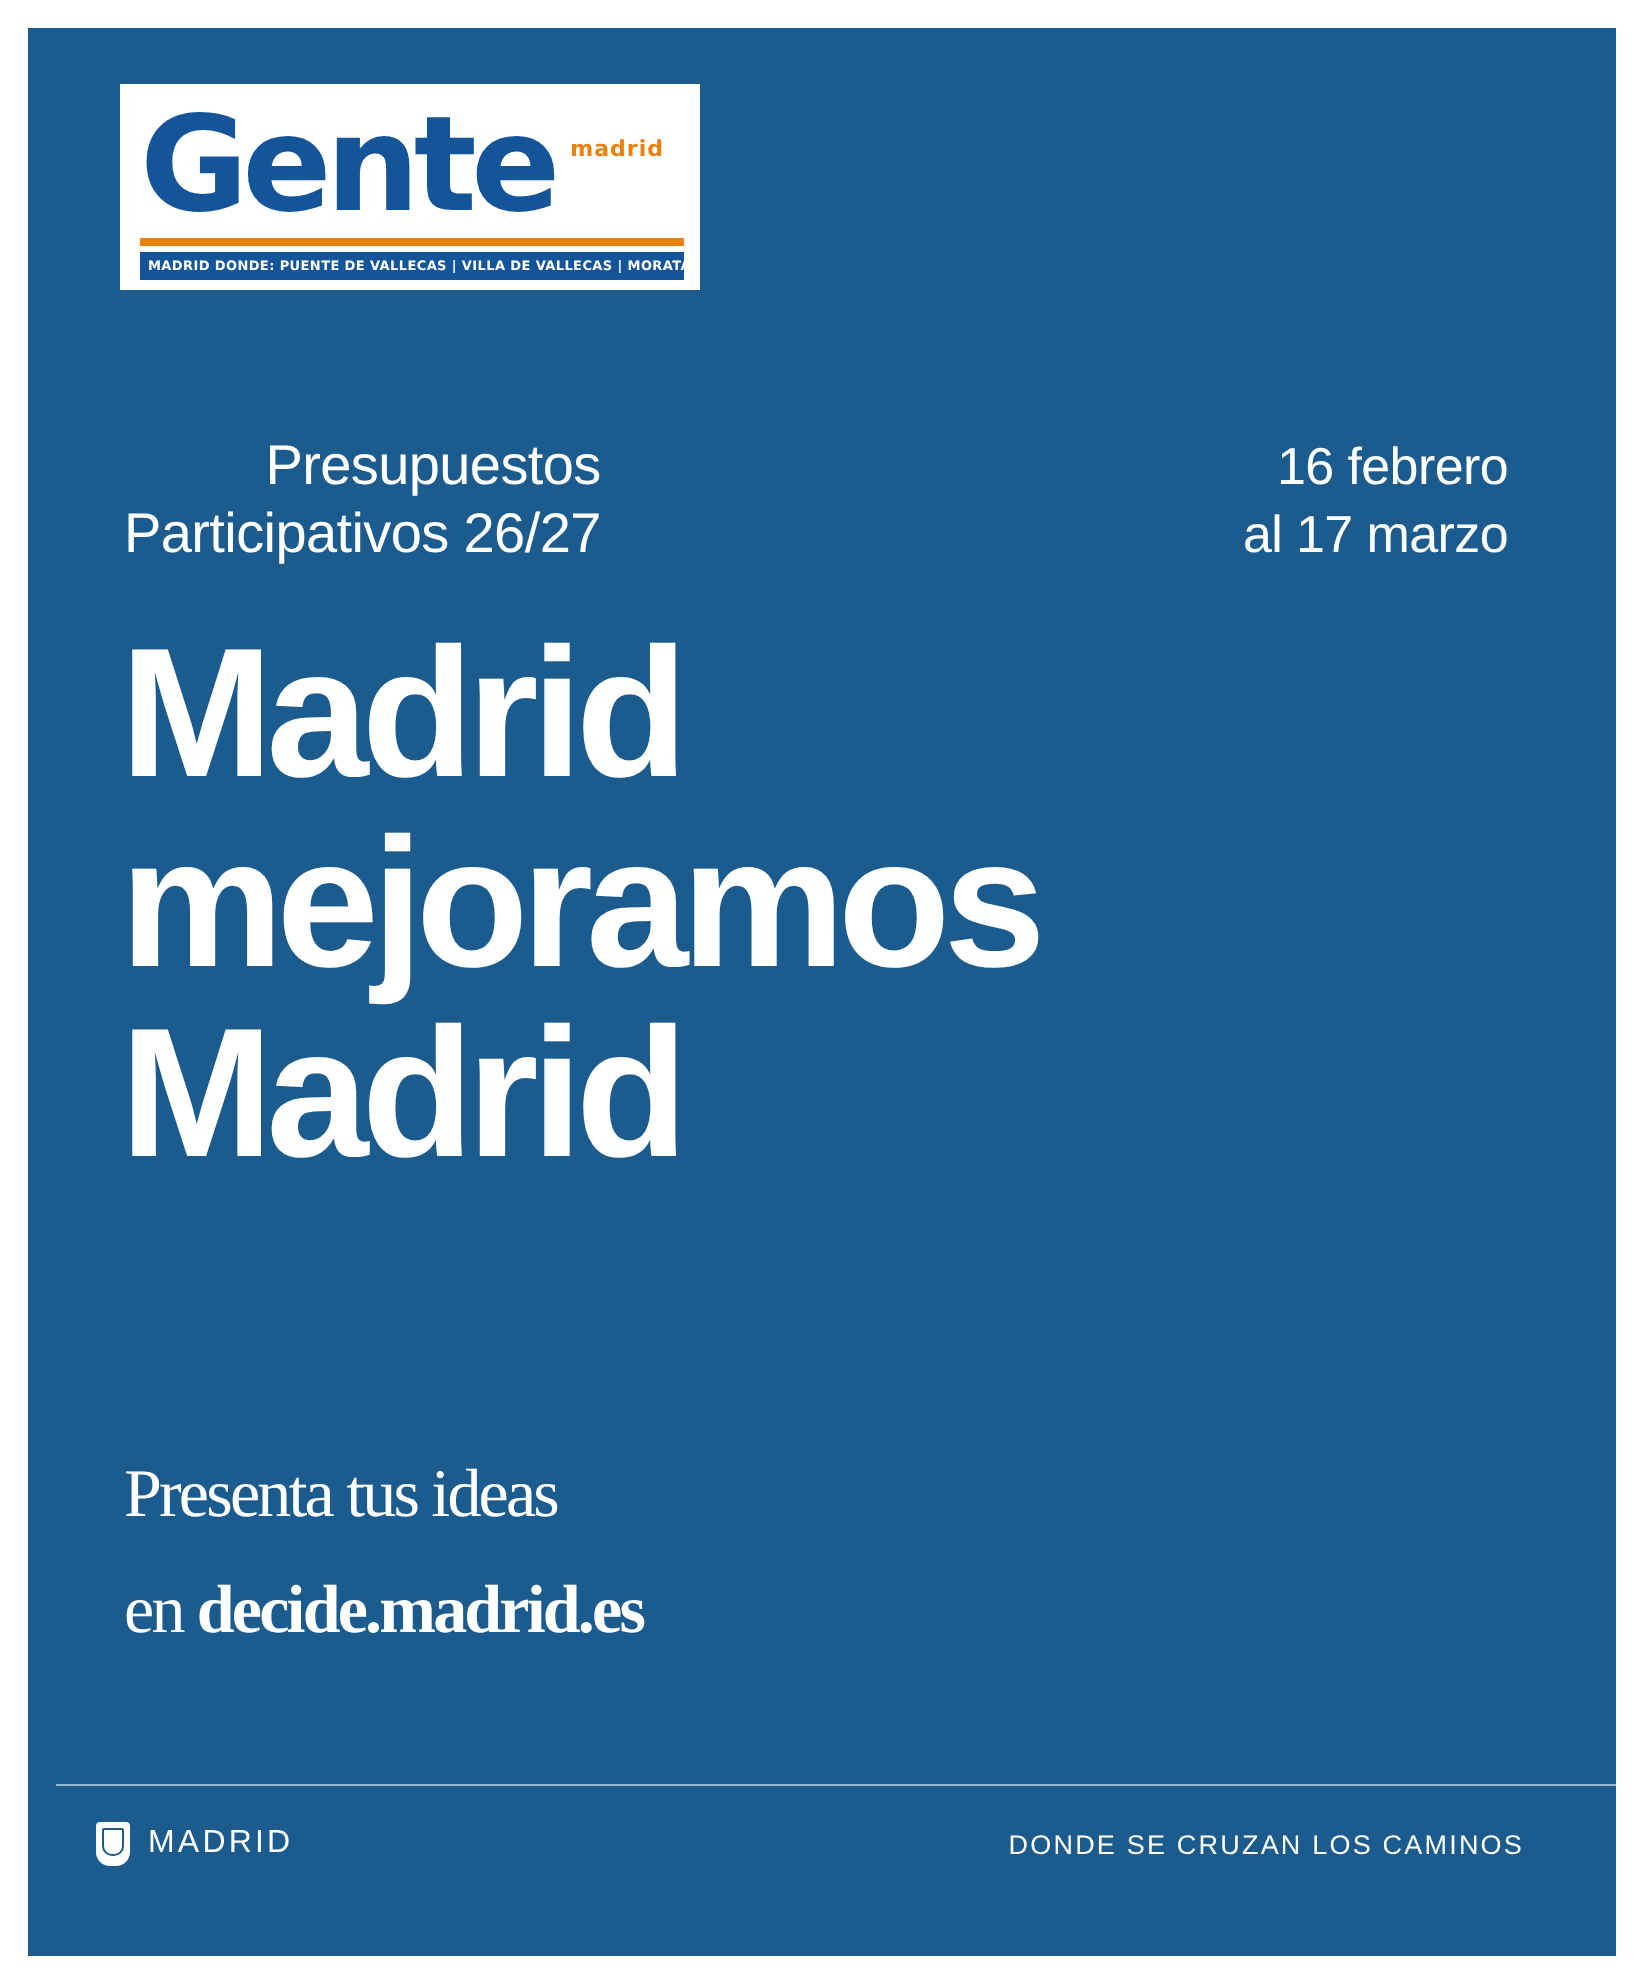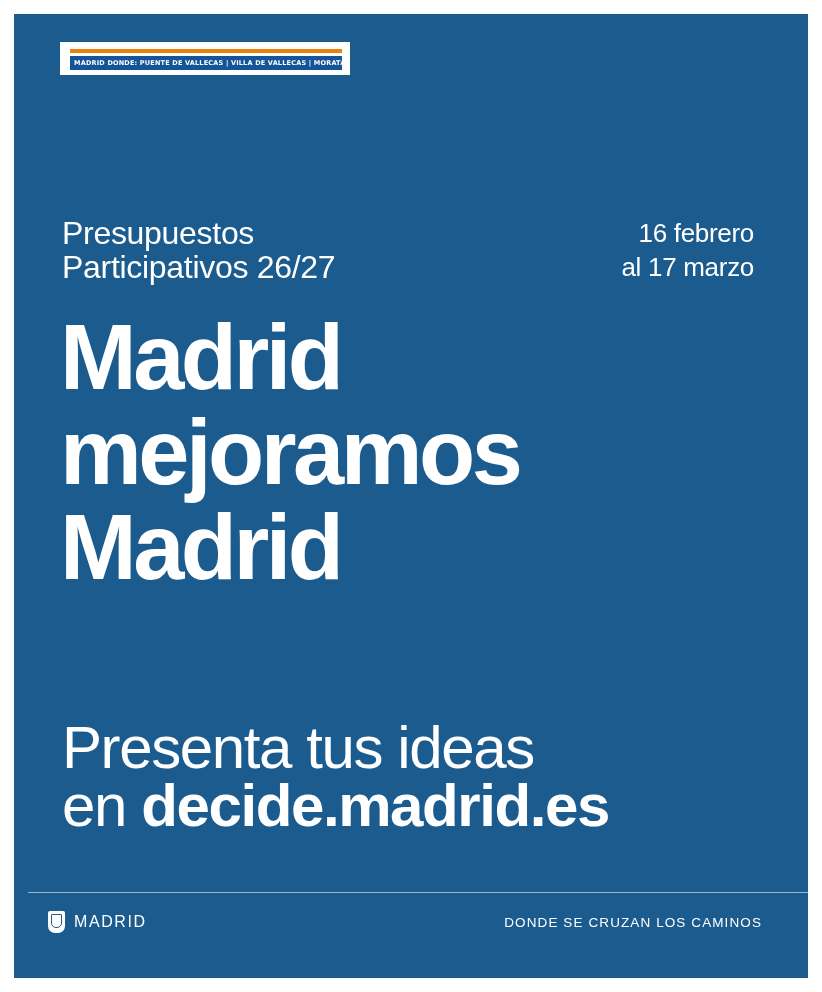--- a/index.html
+++ b/index.html
@@ -79,24 +79,25 @@
     font-weight: bold;
   }
 
   
   .kicker {
     position: absolute;
     left: 48px;
     top: 202px;
     color: #ffffff;
     font-family: "Liberation Sans", sans-serif;
-    font-size: 32px;
+    font-size: 28px;
     line-height: 34px;
     font-weight: normal;
     letter-spacing: -0.3px;
+    text-align: right;
   }
   .dates {
     position: absolute;
     right: 54px;
     top: 202px;
     color: #ffffff;
     text-align: right;
     font-family: Liberation Sans, sans-serif;
     font-size: 26px;
     line-height: 34px;
@@ -117,22 +118,22 @@
     letter-spacing: -3.5px;
   }
   .headline div { white-space: nowrap; }
 
   
   .cta {
     position: absolute;
     left: 48px;
     top: 705px;
     color: #ffffff;
-    font-family: Liberation Sans, sans-serif;
-    font-size: 60px;
+    font-family: Liberation Serif, serif;
+    font-size: 34px;
     line-height: 58px;
     letter-spacing: -1.4px;
   }
   .cta .strong { font-weight: bold; }
 
   
   .footer-rule {
     position: absolute;
     left: 14px;
     top: 878px;
@@ -192,20 +193,21 @@
   }
 </style>
 </head>
 <body>
 
 <div class="page">
   <div class="ad">
 
     <div class="masthead">
       <div class="masthead-wordmark">
+        <span>Gente</span>
         <span class="masthead-sub">madrid</span>
       </div>
       <div class="masthead-rule"></div>
       <div class="masthead-strip">
         <span class="edition">MADRID DONDE:</span>
         <span>PUENTE DE VALLECAS | VILLA DE VALLECAS | MORATALAZ | VICÁLVARO | SAN BLAS | CIUDAD LINEAL</span>
       </div>
     </div>
 
     <div class="kicker">

